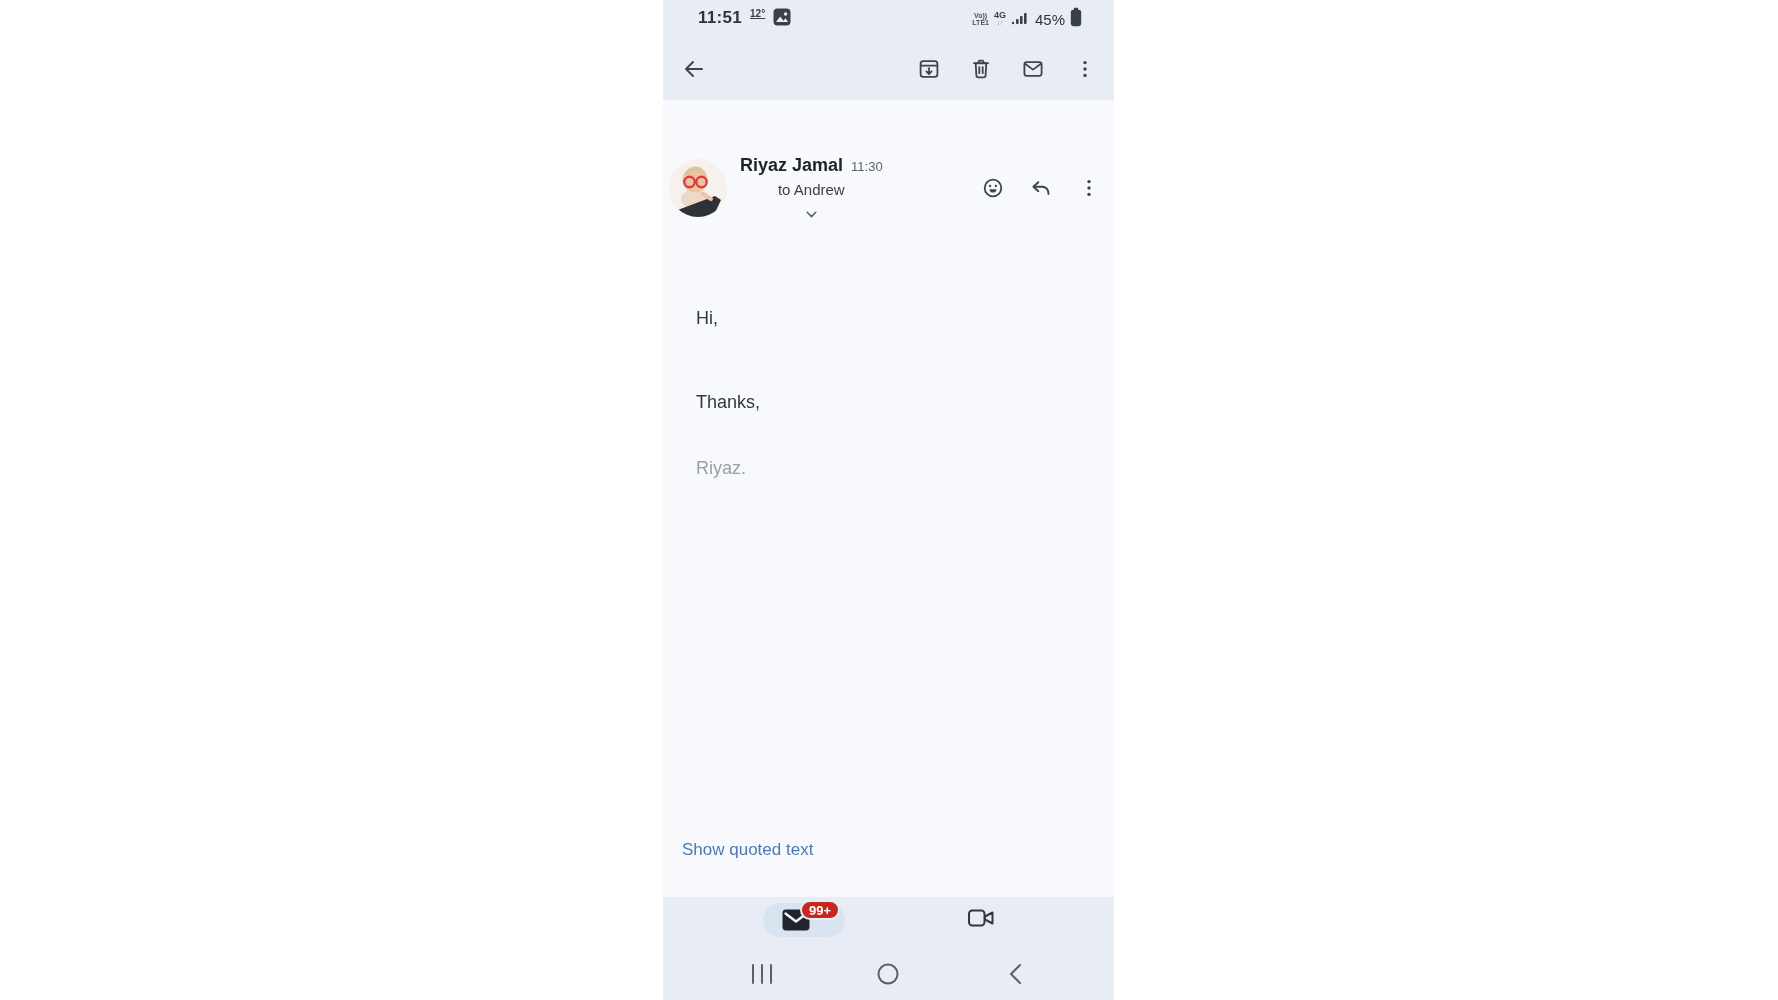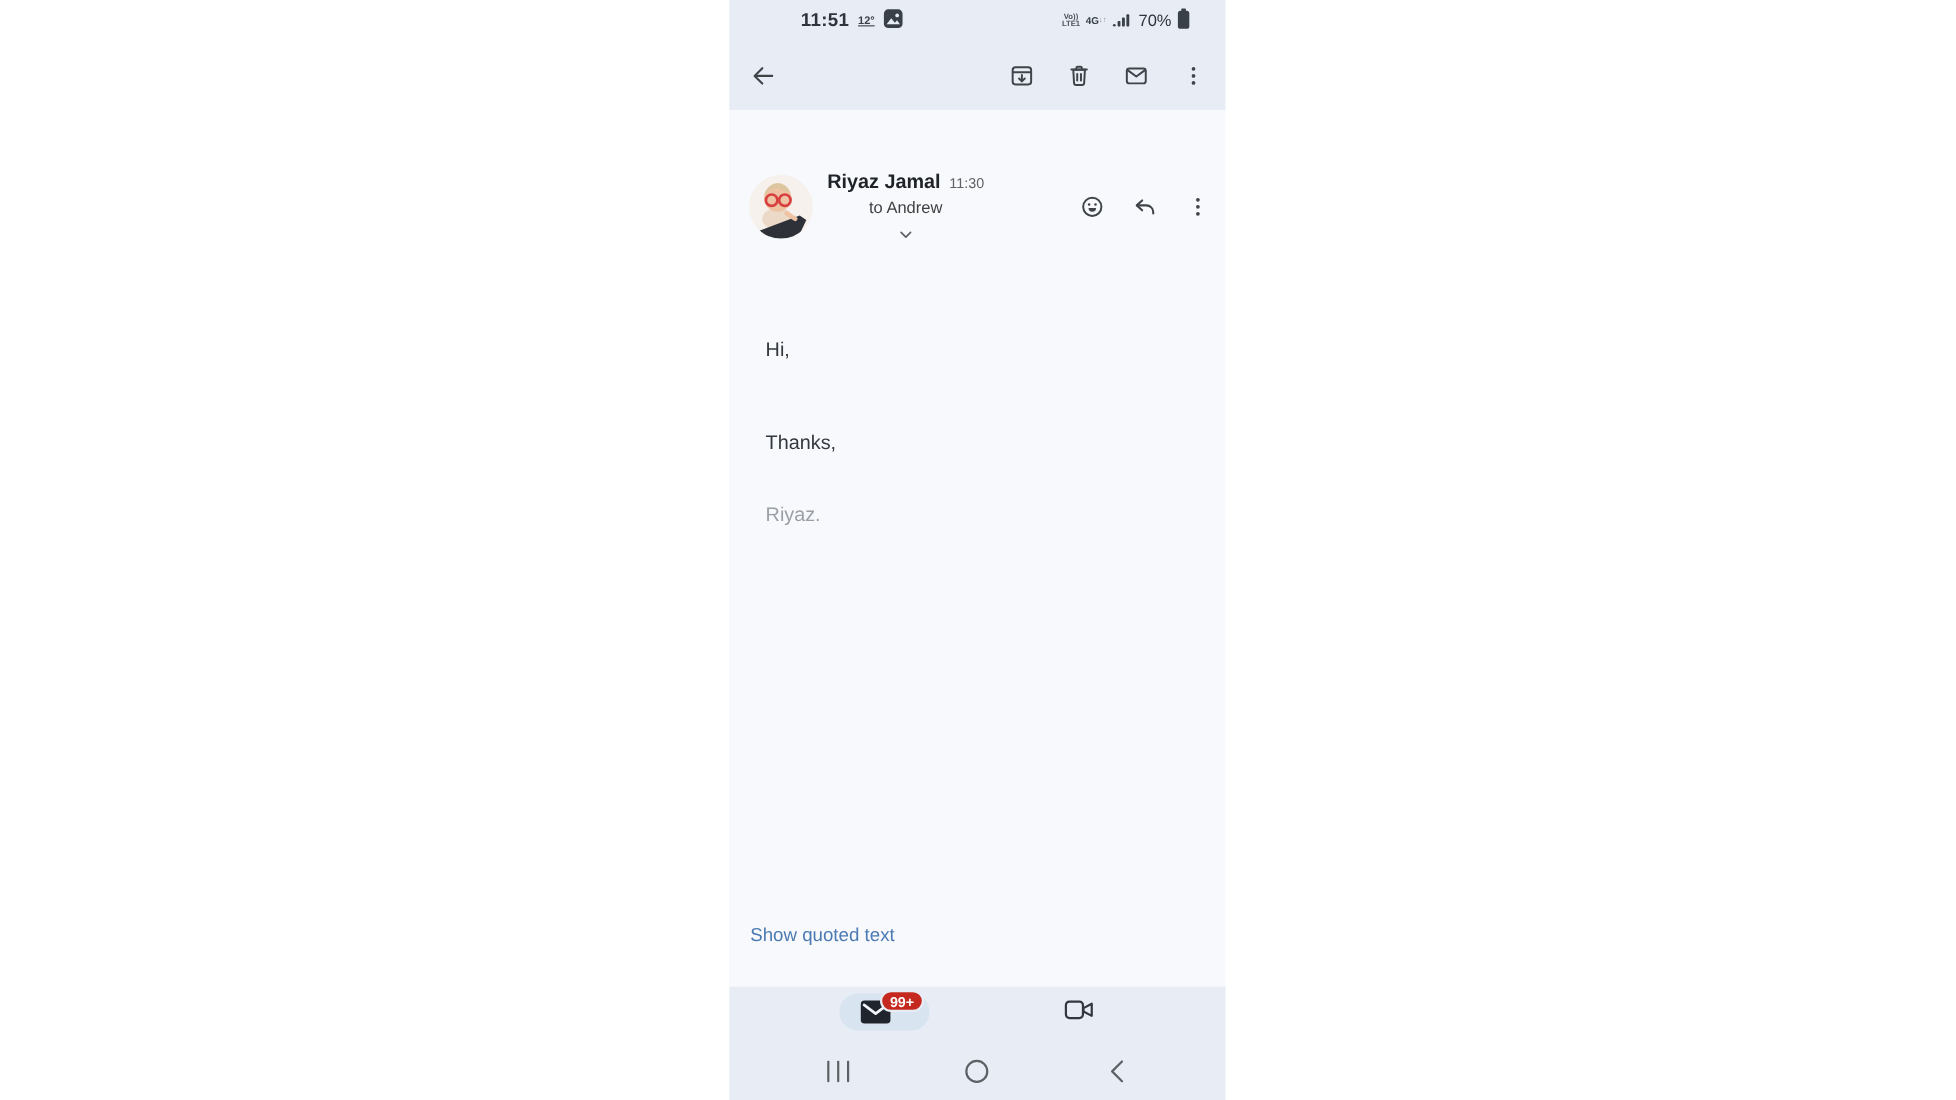--- a/index.html
+++ b/index.html
@@ -4,38 +4,38 @@
 <style>
   * { margin:0; padding:0; box-sizing:border-box; }
   html,body { width:100%; height:100%; }
   body { background:#ffffff; font-family:"Liberation Sans", sans-serif; }
   .page { width:1778px; height:1000px; position:relative; background:#ffffff; overflow:hidden; }
   .phone { position:absolute; left:663px; top:0; width:451px; height:1000px; background:#f7f9fc; }
 
   
   .top-bars { position:absolute; top:0; left:0; width:100%; height:100px; background:#e8edf5; }
   .status-bar { height:38px; display:flex; align-items:center; padding:0 32px 0 35px; }
-  .status-left { display:flex; align-items:center; gap:8px;margin-left:30px; }
+  .status-left { display:flex; gap:8px; }
   .status-time { font-size:17px; font-weight:bold; color:#2e343b; letter-spacing:0.3px; }
   .status-temp { font-size:10px; font-weight:bold; color:#3a4047;text-decoration:underline; }
   .status-right { margin-left:auto; display:flex; align-items:center; gap:5px; }
   .net-stack { display:flex; flex-direction:column; align-items:center; line-height:7px; }
   .net-tiny { font-size:7px; font-weight:bold; color:#4a5058; }
-  .net-4g-stack { display:flex; align-items:center; line-height:8px; }
+  .net-4g-stack { display:flex; flex-direction:column; align-items:center; line-height:8px; }
   .net-4g { font-size:9px; font-weight:bold; color:#3a4047; }
   .net-arrows { font-size:7px; color:#8b9097; }
   .status-batt-text { font-size:15px; color:#2e343b; }
 
   .app-bar { height:62px; display:flex; align-items:center; padding:0 17px 0 19px; }
   .app-bar-right { margin-left:auto; display:flex; align-items:center; gap:28px; }
   .icon-btn { width:24px; height:24px; display:flex; align-items:center; justify-content:center; cursor:pointer; }
 
   
   .content { position:absolute; top:100px; left:0; width:100%; height:797px; background:#f7f9fc; }
-  .sender-row { position:absolute; top:55px; left:18px; right:13px; display:flex; align-items:center; }
+  .sender-row { position:absolute; top:55px; left:6px; right:13px; display:flex; align-items:center; }
   .avatar { width:58px; height:58px; border-radius:50%; overflow:hidden; flex:0 0 58px; background:#f6f1ec; }
   .sender-info { margin-left:13px; min-width:0; }
   .sender-line1 { display:flex; align-items:baseline; gap:8px; }
   .sender-name { font-size:18px; font-weight:bold; color:#1f2328; }
   .sender-time { font-size:13px; color:#5f6368; }
   .sender-line2 { margin-top:5px; display:flex; align-items:center; gap:6px; font-size:15px; color:#404040;flex-direction:column; }
   .header-actions { margin-left:auto; display:flex; align-items:center; gap:24px; }
 
   .email-body { position:absolute; top:163px; left:33px; right:0; color:#33383e;
                 font-size:18px; line-height:22px; white-space:pre; }
@@ -90,21 +90,21 @@
             <span class="net-arrows">↓↑</span>
           </span>
           <span>
             <svg width="19" height="16" viewBox="0 0 19 16">
               <circle cx="2" cy="14" r="1.2" fill="#3a4047"></circle>
               <rect x="5" y="10" width="2.6" height="5" rx="0.8" fill="#3a4047"></rect>
               <rect x="9" y="7" width="2.6" height="8" rx="0.8" fill="#3a4047"></rect>
               <rect x="13" y="4" width="2.6" height="11" rx="0.8" fill="#3a4047"></rect>
             </svg>
           </span>
-          <span class="status-batt-text">70%</span>
+          <span class="status-batt-text">45%</span>
           <span>
             <svg width="12" height="20" viewBox="0 0 12 20">
               <rect x="3.8" y="0.8" width="4.4" height="2.6" rx="1" fill="#3a4047"></rect>
               <rect x="0.8" y="2.8" width="10.4" height="16.4" rx="2.4" fill="#3a4047"></rect>
             </svg>
           </span>
         </div>
       </div>
 
       <div class="app-bar">

